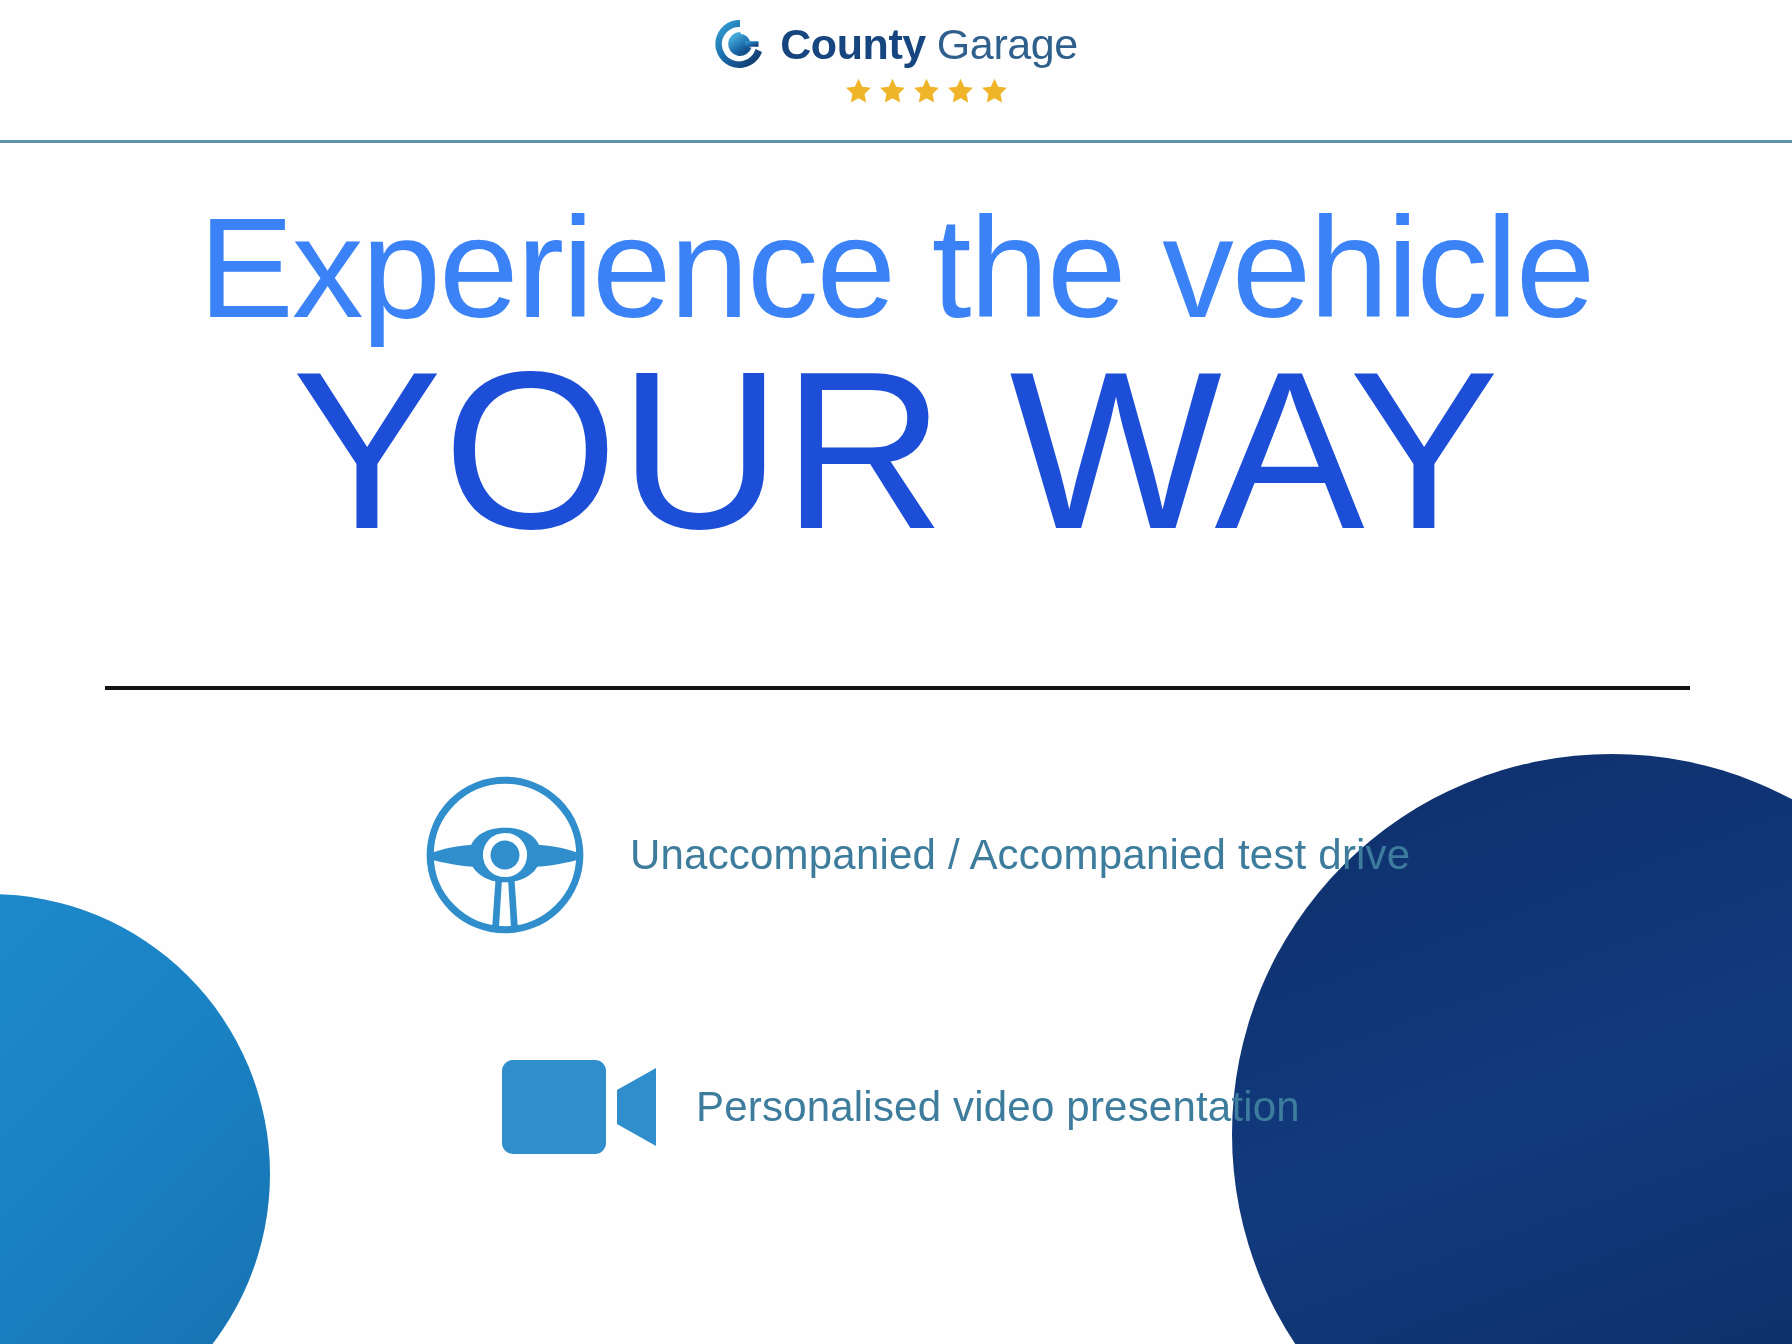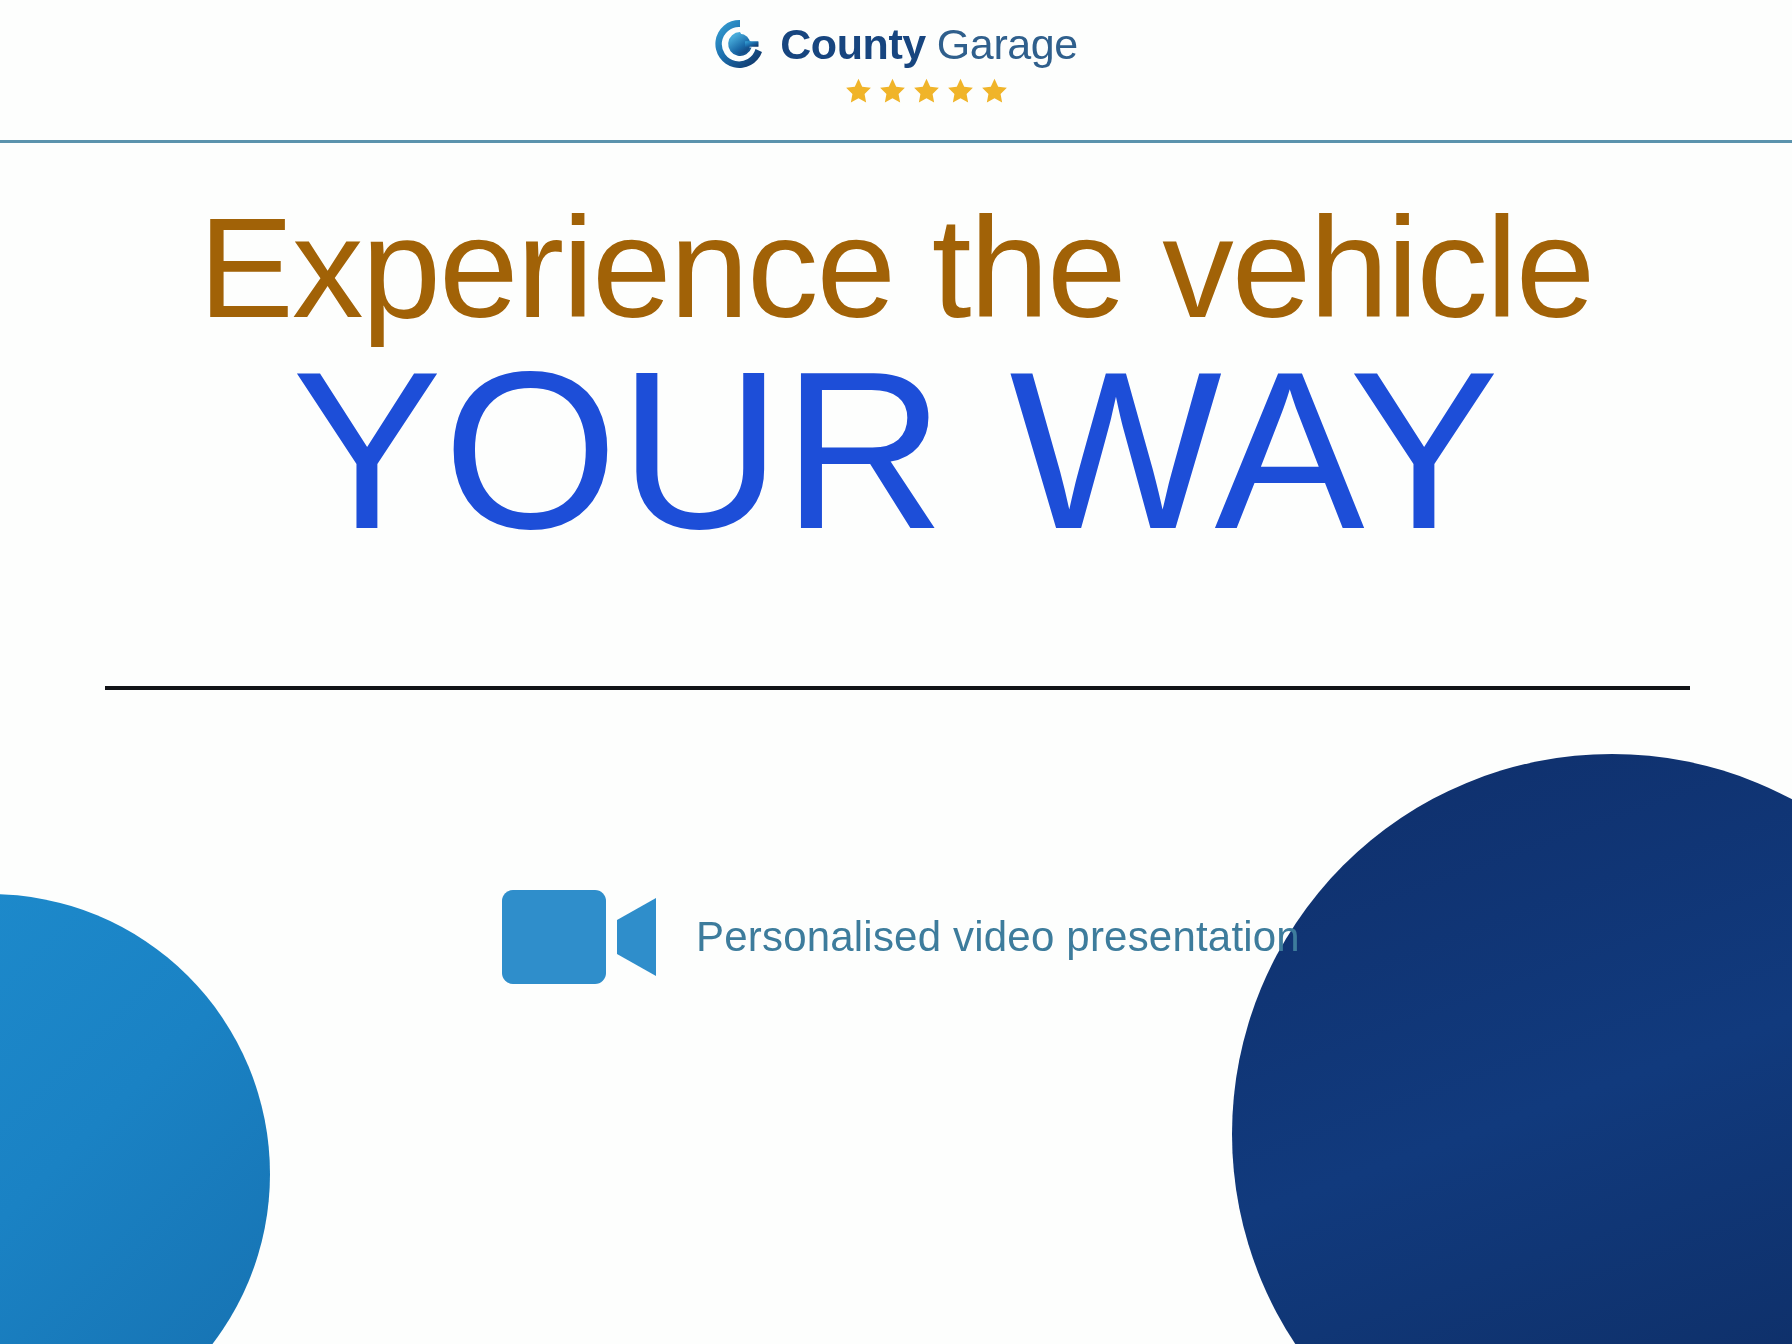--- a/index.html
+++ b/index.html
@@ -77,21 +77,21 @@
     background:#111317;
     z-index:2;
   }
 
   
   #headline { position:absolute; left:0; right:0; top:196px; z-index:3; }
 
   #headline-line1 {
     font-size:143px;
     font-weight:normal;
-    color:#a16207;
+    color:#3b82f6;
     letter-spacing:-2px;
     line-height:1.0;
     text-align:center;
     white-space:nowrap;
   }
 
   #headline-line2 {
     font-size:225px;
     font-weight:normal;
     color:#1d4ed8;
@@ -199,20 +199,39 @@
 
   <div id="headline">
     <div id="headline-line1">Experience the vehicle</div>
     <div id="headline-line2">YOUR WAY</div>
   </div>
 
   <div id="rule-mid"></div>
 
   <div id="features">
 
+    <div class="feature-row" id="feature-row-0">
+      <div class="feature-icon">
+        <svg id="icon-steering-wheel" viewBox="0 0 100 100">
+          <circle cx="50" cy="50" r="44" fill="none" stroke="#2f8ecb" stroke-width="4.2"></circle>
+
+          <path d="M7.5 48.5 C20 44.5 30 43.6 38 44.2 L38 57 C30 57.4 20 56.2 7.5 53 Z" fill="#2f8ecb"></path>
+
+          <path d="M92.5 48.5 C80 44.5 70 43.6 62 44.2 L62 57 C70 57.4 80 56.2 92.5 53 Z" fill="#2f8ecb"></path>
+
+          <path d="M50 34 C62 34 71 40 71 49.5 C71 59 62 66 50 66 C38 66 29 59 29 49.5 C29 40 38 34 50 34 Z" fill="#2f8ecb"></path>
+          <circle cx="50" cy="50" r="13" fill="#fdfefd"></circle>
+          <circle cx="50" cy="50" r="8.5" fill="#2f8ecb"></circle>
+
+          <path d="M44.4 64.5 L48.2 64.5 L46.4 93.8 L42.4 93.4 Z" fill="#2f8ecb"></path>
+          <path d="M51.8 64.5 L55.6 64.5 L57.6 93.4 L53.6 93.8 Z" fill="#2f8ecb"></path>
+        </svg>
+      </div>
+      <div class="feature-label" id="feature-label-0">Unaccompanied / Accompanied test drive</div>
+    </div>
 
     <div class="feature-row" id="feature-row-1">
       <div class="feature-icon">
         <svg id="icon-video-camera" viewBox="0 0 160 105">
           <rect x="2" y="6" width="104" height="94" rx="11" ry="11" fill="#2f8ecb"></rect>
           <path d="M117 36 L156 14 L156 92 L117 70 Z" fill="#2f8ecb"></path>
         </svg>
       </div>
       <div class="feature-label" id="feature-label-1">Personalised video presentation</div>
     </div>

